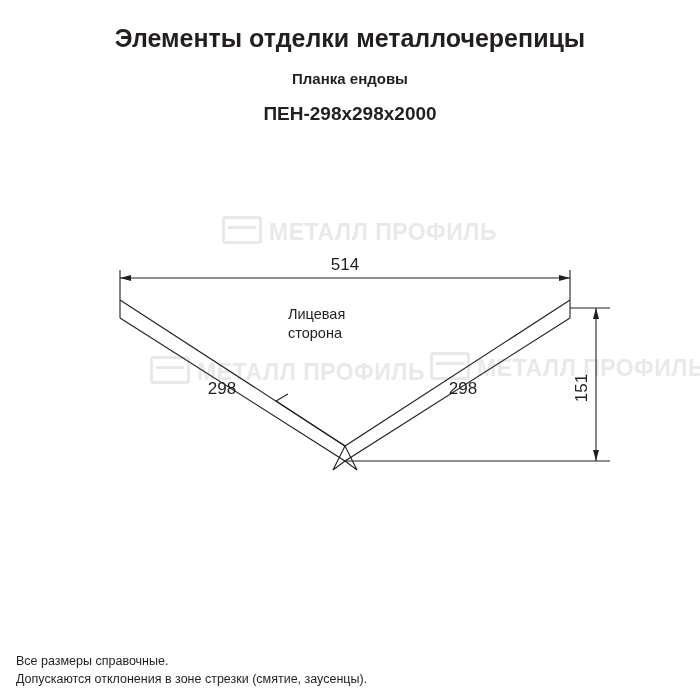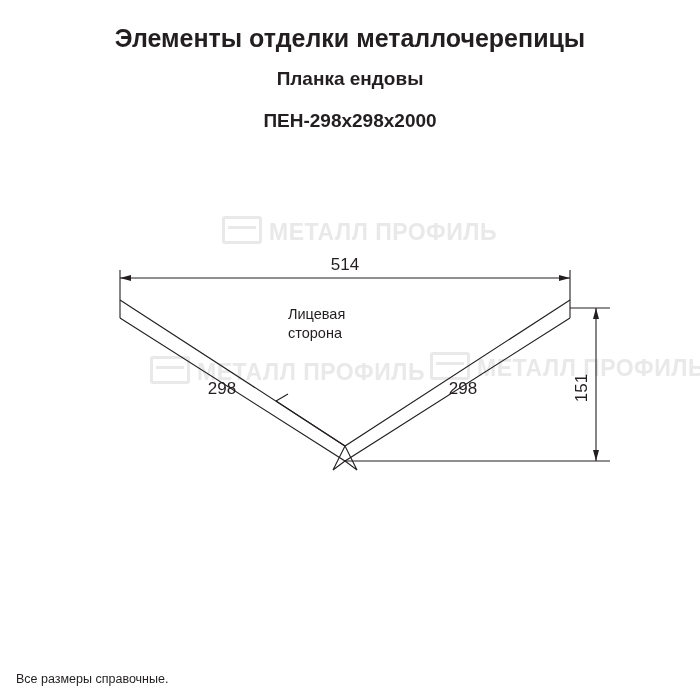--- a/index.html
+++ b/index.html
@@ -28,26 +28,26 @@
     text-align: center;
   }
   .main-title {
     font-size: 25px;
     font-weight: bold;
     letter-spacing: 0px;
     line-height: 32px;
   }
   .sub-title {
     margin-top: 12px;
-    font-size: 19px;
+    font-size: 15px;
     font-weight: bold;
     line-height: 25px;
   }
   .article-code {
-    margin-top: 18px;
+    margin-top: 11px;
     font-size: 19px;
     font-weight: bold;
     line-height: 24px;
   }
   .drawing {
     position: absolute;
     top: 208px;
     left: 0;
     width: 700px;
     height: 320px;
@@ -169,15 +169,16 @@
       <text class="dim-label" x="463" y="186" text-anchor="middle">298</text>
       <text class="dim-label" x="587" y="180" text-anchor="middle" transform="rotate(-90 587 180)">151</text>
 
       <text class="face-label" x="288" y="111">Лицевая</text>
       <text class="face-label" x="288" y="130">сторона</text>
     </svg>
   </div>
 
   <div class="footnotes">
     <div>Все размеры справочные.</div>
+    <div>Допускаются отклонения в зоне стрезки (смятие, заусенцы).</div>
   </div>
 
 </div>
 
 </body></html>

